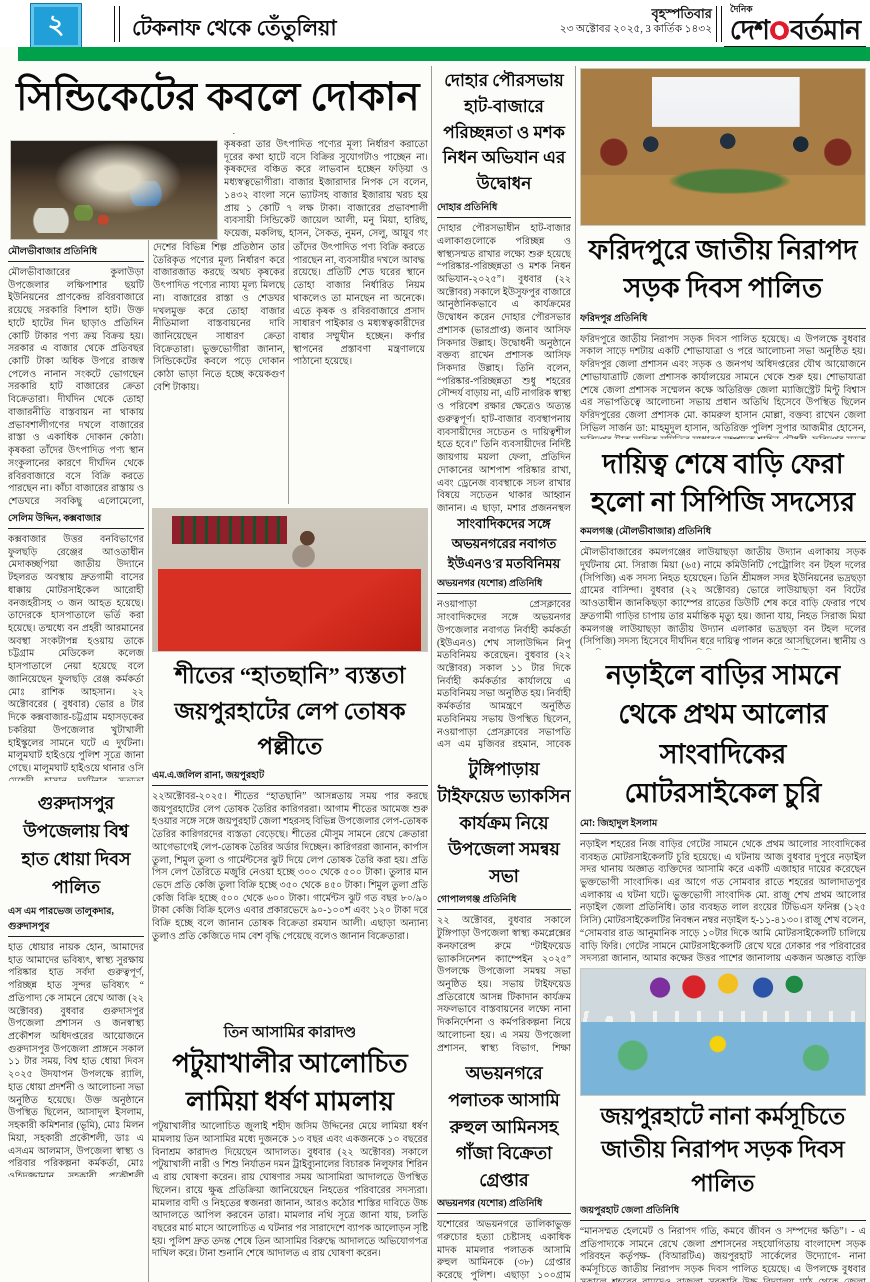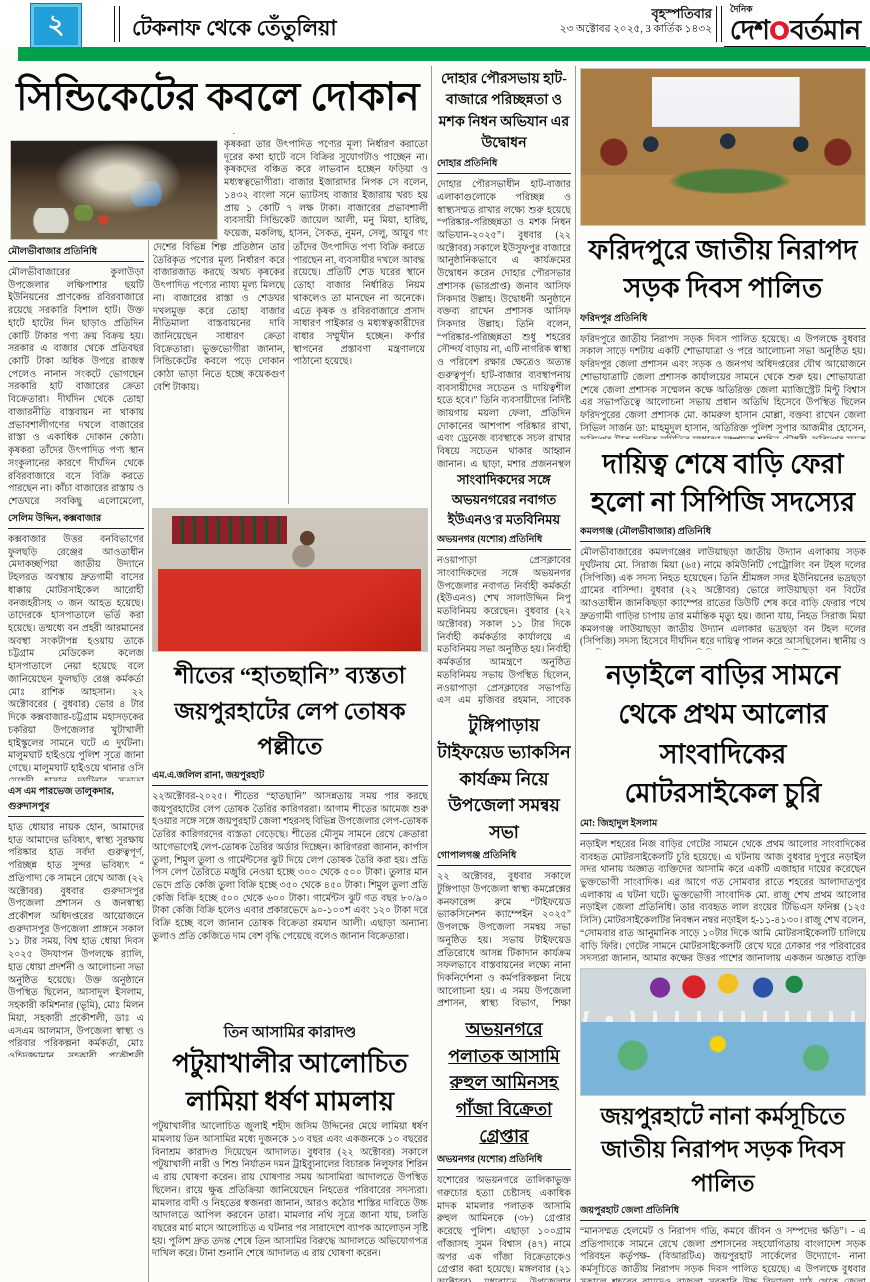--- a/index.html
+++ b/index.html
@@ -119,48 +119,49 @@
 
   <div class="photo photo-market" style="left:10px;top:140px;width:206px;height:98px;"></div>
 
   <div class="absblock body" style="left:224px;top:138px;width:204px;height:101px;">কৃষকরা তার উৎপাদিত পণ্যের মূল্য নির্ধারণ করাতো দূরের কথা হাটে বসে বিক্রির সুযোগটাও পাচ্ছেন না। কৃষকদের বঞ্চিত করে লাভবান হচ্ছেন ফড়িয়া ও মধ্যস্বত্বভোগীরা। বাজার ইজারাদার নিপক সে বলেন, ১৪৩২ বাংলা সনে ভ্যাটসহ বাজার ইজারায় খরচ হয় প্রায় ১ কোটি ৭ লক্ষ টাকা। বাজারের প্রভাবশালী ব্যবসায়ী সিন্ডিকেট জায়েল আলী, মনু মিয়া, হারিছ, ফয়েজ, মকলিছ, হাসন, সৈকত, নুমন, সেলু, আয়ুব গং বাজারে অস্থিতিশীল ও দখল বাণিজ্য করে ভিটা ক্রয়-বিক্রয়, একাধিক ভিটায় বাসনা পরিচালনাসহ রাস্তা দখল করে দোকান বসানোতে লিপ্ত রয়েছে। মহাজনদের পক্ষ থেকে প্রতিবাদ করলে সিন্ডিকেট করে বাজারের ঘুটি</div>
 
   <div class="absblock" style="left:8px;top:241px;width:136px;height:1041px;">
     <div class="byline">মৌলভীবাজার প্রতিনিধি</div>
     <div class="body" style="height:242px;">মৌলভীবাজারের কুলাউড়া উপজেলার লক্ষিপাশার ছয়টি ইউনিয়নের প্রাণকেন্দ্র রবিরবাজারে রয়েছে সরকারি বিশাল হাট। উক্ত হাটে হাটের দিন ছাড়াও প্রতিদিন কোটি টাকার পণ্য ক্রয় বিক্রয় হয়। সরকার এ বাজার থেকে প্রতিবছর কোটি টাকা অধিক উপরে রাজস্ব পেলেও নানান সংকটে ভোগছেন সরকারি হাট বাজারের ক্রেতা বিক্রেতারা। দীর্ঘদিন থেকে তোহা বাজারনীতি বাস্তবায়ন না থাকায় প্রভাবশালীগণের দখলে বাজারের রাস্তা ও একাধিক দোকান কোঠা। কৃষকরা তাঁদের উৎপাদিত পণ্য স্থান সংকুলানের কারণে দীর্ঘদিন থেকে রবিরবাজারে বসে বিক্রি করতে পারছেন না। কাঁচা বাজারের রাস্তায় ও শেডঘরে সবকিছু এলোমেলো, অবৈধভাবে দোকান ও জটলাজাত করলে হযবরল অবস্থায় পরিচালনা করছেন। অনেক দোকানি সরকারি নীতিমালা না মেনে পণ্য মজুদ করে ব্যবসা পরিচালনার কারণে সাধারণ গ্রামাঞ্চলের কৃষকরা</div>
     <div class="byline">সেলিম উদ্দিন, কক্সবাজার</div>
     <div class="body" style="height:248px;">কক্সবাজার উত্তর বনবিভাগের ফুলছড়ি রেঞ্জের আওতাধীন মেদাকচ্ছপিয়া জাতীয় উদ্যানে টহলরত অবস্থায় দ্রুতগামী বাসের ধাক্কায় মোটরসাইকেল আরোহী বনজহরীসহ ৩ জন আহত হয়েছে। তাদেরকে হাসপাতালে ভর্তি করা হয়েছে। তম্মধ্যে বন প্রহরী আরমানের অবস্থা সংকটাপন্ন হওয়ায় তাকে চট্টগ্রাম মেডিকেল কলেজ হাসপাতালে নেয়া হয়েছে বলে জানিয়েছেন ফুলছড়ি রেঞ্জ কর্মকর্তা মোঃ রাশিক আহসান। ২২ অক্টোবরের ( বুধবার) ভোর ৪ টার দিকে কক্সবাজার-চট্টগ্রাম মহাসড়কের চকরিয়া উপজেলার খুটাখালী হাইস্কুলের সামনে ঘটে এ দুর্ঘটনা। মালুমঘাট হাইওয়ে পুলিশ সূত্রে জানা গেছে। মালুমঘাট হাইওয়ে থানার ওসি মেহেদী হাসান দুর্ঘটনার সত্যতা নিশ্চিত করে বলেন, বন পাহারাদলের সদস্যদের বহনকারী মোটর সাইকেলকে পেছন থেকে বাসটি ধাক্কা দিলে এ দুর্ঘটনা ঘটে। আহতদের উদ্ধার করে হাসপাতালে প্রেরণ করেছি, বাসটি জব্দ করা হয়েছে, তবে চালক- হেলপার পলাতক এবং এ বিষয়ে আইনগত ব্যবস্থা প্রক্রিয়াধীন রয়েছে।</div>
+    <div class="headline" style="font-size:17.5px;line-height:1.6;margin:8px 0 2px 0;">গুরুদাসপুর উপজেলায় বিশ্ব হাত ধোয়া দিবস পালিত</div>
     <div class="byline">এস এম পারভেজ তালুকদার, গুরুদাসপুর</div>
     <div class="body" style="height:236px;">হাত ধোয়ার নায়ক হোন, আমাদের হাত আমাদের ভবিষ্যৎ, স্বাস্থ্য সুরক্ষায় পরিষ্কার হাত সর্বদা গুরুত্বপূর্ণ, পরিচ্ছন্ন হাত সুন্দর ভবিষ্যৎ “ প্রতিপাদ্য কে সামনে রেখে আজ (২২ অক্টোবর) বুধবার গুরুদাসপুর উপজেলা প্রশাসন ও জনস্বাস্থ্য প্রকৌশল অধিদপ্তরের আয়োজনে গুরুদাসপুর উপজেলা প্রাঙ্গনে সকাল ১১ টার সময়, বিশ্ব হাত ধোয়া দিবস ২০২৫ উদযাপন উপলক্ষে র‌্যালি, হাত ধোয়া প্রদর্শনী ও আলোচনা সভা অনুষ্ঠিত হয়েছে। উক্ত অনুষ্ঠানে উপস্থিত ছিলেন, আসাদুল ইসলাম, সহকারী কমিশনার (ভূমি), মোঃ মিলন মিয়া, সহকারী প্রকৌশলী, ডাঃ এ এসএম আলমাস, উপজেলা স্বাস্থ্য ও পরিবার পরিকল্পনা কর্মকর্তা, মোঃ ওহিদুজ্জামান, সহকারী প্রকৌশলী জনস্বাস্থ্য প্রকৌশল অধিদপ্তর। সেলিম আহমেদ, মাধ্যমিক শিক্ষা কর্মকর্তা, আমিনুর রশিদ, দুর্যোগ ও ব্যবস্থাপনা কর্মকর্তা, মোঃ রফিকুল ইসলাম, কৃষি কর্মকর্তা, মোঃ জাহের আলী, প্রাথমিক শিক্ষা কর্মকর্তা প্রমুখ সহ গুরুদাসপুর উপজেলা প্রশাসনের বিভিন্ন দপ্তরের কর্মকর্তা - কর্মচারী, শিক্ষক ও শিক্ষার্থী উপস্থিত ছিলেন।</div>
   </div>
 
   <div class="absblock body" style="left:153px;top:241px;width:132px;height:262px;">দেশের বিভিন্ন শিল্প প্রতিষ্ঠান তার তৈরিকৃত পণ্যের মূল্য নির্ধারণ করে বাজারজাত করছে অথচ কৃষকের উৎপাদিত পণ্যের ন্যায্য মূল্য মিলছে না। বাজারের রাস্তা ও শেডঘর দখলমুক্ত করে তোহা বাজার নীতিমালা বাস্তবায়নের দাবি জানিয়েছেন সাধারণ ক্রেতা বিক্রেতারা। ভুক্তভোগীরা জানান, সিন্ডিকেটের কবলে পড়ে দোকান কোঠা ভাড়া নিতে হচ্ছে কয়েকগুণ বেশি টাকায়।</div>
   <div class="absblock body" style="left:293px;top:241px;width:132px;height:262px;">তাঁদের উৎপাদিত পণ্য বিক্রি করতে পারছেন না, ব্যবসায়ীর দখলে আবদ্ধ রয়েছে। প্রতিটি শেড ঘরের স্থানে তোহা বাজার নির্ধারিত নিয়ম থাকলেও তা মানছেন না অনেকে। এতে কৃষক ও রবিরবাজারে প্রসাদ সাধারণ পাইকার ও মধ্যস্বত্বকারীদের বাধার সম্মুখীন হচ্ছেন। কর্ণার স্থাপনের প্রস্তাবণা মন্ত্রণালয়ে পাঠানো হয়েছে।</div>
 
   <div class="absblock" style="left:152px;top:508px;width:276px;height:774px;">
     <div class="photo photo-quilt" style="position:relative;left:0;top:0;width:274px;height:142px;"></div>
     <div class="headline" style="font-size:23px;line-height:1.55;margin-top:6px;">শীতের “হাতছানি” ব্যস্ততা জয়পুরহাটের লেপ তোষক পল্লীতে</div>
     <div class="byline">এম.এ.জলিল রানা, জয়পুরহাট</div>
     <div class="body" style="height:224px;">২২অক্টোবর-২০২৫। শীতের “হাতছানি” আসন্নতায় সময় পার করছে জয়পুরহাটের লেপ তোষক তৈরির কারিগররা। আগাম শীতের আমেজ শুরু হওয়ার সঙ্গে সঙ্গে জয়পুরহাট জেলা শহরসহ বিভিন্ন উপজেলার লেপ-তোষক তৈরির কারিগরদের ব্যস্ততা বেড়েছে। শীতের মৌসুম সামনে রেখে ক্রেতারা আগেভাগেই লেপ-তোষক তৈরির অর্ডার দিচ্ছেন। কারিগররা জানান, কার্পাস তুলা, শিমুল তুলা ও গার্মেন্টসের ঝুট দিয়ে লেপ তোষক তৈরি করা হয়। প্রতি পিস লেপ তৈরিতে মজুরি নেওয়া হচ্ছে ৩০০ থেকে ৫০০ টাকা। তুলার মান ভেদে প্রতি কেজি তুলা বিক্রি হচ্ছে ৩৫০ থেকে ৪৫০ টাকা। শিমুল তুলা প্রতি কেজি বিক্রি হচ্ছে ৫০০ থেকে ৬০০ টাকা। গার্মেন্টস ঝুট গত বছর ৮০/৯০ টাকা কেজি বিক্রি হলেও এবার প্রকারভেদে ৯০-১০০শ এবং ১২০ টাকা দরে বিক্রি হচ্ছে বলে জানান তোষক বিক্রেতা রমযান আলী। এছাড়া অন্যান্য তুলাও প্রতি কেজিতে দাম বেশ বৃদ্ধি পেয়েছে বলেও জানান বিক্রেতারা।</div>
     <div class="kicker" style="margin-top:6px;">তিন আসামির কারাদণ্ড</div>
     <div class="headline" style="font-size:26px;line-height:1.45;">পটুয়াখালীর আলোচিত লামিয়া ধর্ষণ মামলায়</div>
     <div class="body" style="height:160px;">পটুয়াখালীর আলোচিত জুলাই শহীদ জসিম উদ্দিনের মেয়ে লামিয়া ধর্ষণ মামলায় তিন আসামির মধ্যে দুজনকে ১৩ বছর এবং একজনকে ১০ বছরের বিনাশ্রম কারাদণ্ড দিয়েছেন আদালত। বুধবার (২২ অক্টোবর) সকালে পটুয়াখালী নারী ও শিশু নির্যাতন দমন ট্রাইব্যুনালের বিচারক নিলুফার শিরিন এ রায় ঘোষণা করেন। রায় ঘোষণার সময় আসামিরা আদালতে উপস্থিত ছিলেন। রায়ে ক্ষুব্ধ প্রতিক্রিয়া জানিয়েছেন নিহতের পরিবারের সদস্যরা। মামলার বাদী ও নিহতের স্বজনরা জানান, আরও কঠোর শাস্তির দাবিতে উচ্চ আদালতে আপিল করবেন তারা। মামলার নথি সূত্রে জানা যায়, চলতি বছরের মার্চ মাসে আলোচিত এ ঘটনার পর সারাদেশে ব্যাপক আলোড়ন সৃষ্টি হয়। পুলিশ দ্রুত তদন্ত শেষে তিন আসামির বিরুদ্ধে আদালতে অভিযোগপত্র দাখিল করে। টানা শুনানি শেষে আদালত এ রায় ঘোষণা করেন।</div>
   </div>
 
   <div class="absblock" style="left:437px;top:68px;width:134px;height:1214px;">
-    <div class="headline" style="font-size:14px;line-height:1.52;">দোহার পৌরসভায় হাট-বাজারে পরিচ্ছন্নতা ও মশক নিধন অভিযান এর উদ্বোধন</div>
+    <div class="headline" style="font-size:17px;line-height:1.52;">দোহার পৌরসভায় হাট-বাজারে পরিচ্ছন্নতা ও মশক নিধন অভিযান এর উদ্বোধন</div>
     <div class="byline">দোহার প্রতিনিধি</div>
     <div class="body" style="height:292px;">দোহার পৌরসভাধীন হাট-বাজার এলাকাগুলোকে পরিচ্ছন্ন ও স্বাস্থ্যসম্মত রাখার লক্ষ্যে শুরু হয়েছে “পরিষ্কার-পরিচ্ছন্নতা ও মশক নিধন অভিযান-২০২৫”। বুধবার (২২ অক্টোবর) সকালে ইউসুফপুর বাজারে আনুষ্ঠানিকভাবে এ কার্যক্রমের উদ্বোধন করেন দোহার পৌরসভার প্রশাসক (ভারপ্রাপ্ত) জনাব আসিফ সিকদার উল্লাহ। উদ্বোধনী অনুষ্ঠানে বক্তব্য রাখেন প্রশাসক আসিফ সিকদার উল্লাহ। তিনি বলেন, “পরিষ্কার-পরিচ্ছন্নতা শুধু শহরের সৌন্দর্য বাড়ায় না, এটি নাগরিক স্বাস্থ্য ও পরিবেশ রক্ষার ক্ষেত্রেও অত্যন্ত গুরুত্বপূর্ণ। হাট-বাজার ব্যবস্থাপনায় ব্যবসায়ীদের সচেতন ও দায়িত্বশীল হতে হবে।” তিনি ব্যবসায়ীদের নির্দিষ্ট জায়গায় ময়লা ফেলা, প্রতিদিন দোকানের আশপাশ পরিষ্কার রাখা, এবং ড্রেনেজ ব্যবস্থাকে সচল রাখার বিষয়ে সচেতন থাকার আহ্বান জানান। এ ছাড়া, মশার প্রজননস্থল ধ্বংস ও নিয়মিত জীবাণুনাশক ছিটানোর ওপর জোর দেন রাস্তা খালি রেখে দোকানপাট বসা ও বাজার কমিটি গঠনের উপর জোরারোপ করেন। অনুষ্ঠানে আরও উপস্থিত ছিলেন দোহার পৌরসভার নির্বাহী ইঞ্জিনিয়ার এম এম মামুনুর রশীদ ও সহকারী ইঞ্জিনিয়ার মো. শরিফুল ইসলাম। নির্বাহী ইঞ্জিনিয়ার এম এম মামুনুর রশীদ বলেন, “পরিষ্কার-পরিচ্ছন্ন পরিবেশ শুধু সরকারি উদ্যোগে সম্ভব নয়, জনগণের অংশগ্রহণ ছাড়া এটি টেকসই হবে না। সবাই মিলে মশক নিয়ন্ত্রণ ও বর্জ্য ব্যবস্থাপনায় এগিয়ে আসতে হবে।” সহকারী ইঞ্জিনিয়ার মো. শরিফুল ইসলাম বলেন, “হাট-বাজারে যেন কোনো পানির জমা না থাকে, সে বিষয়ে ব্যবসায়ী ও দোকানিদের সচেতন থাকতে হবে। নিয়মিত পরিষ্কার অভিযান চলবে।” ইউসুফপুর বাজারে এ কর্মসূচিতে স্থানীয় ব্যবসায়ী, বাজার কমিটির সদস্য, সাধারণ জনসাধারণ এবং পৌরসভার সেবাকর্মীরা স্বতঃস্ফূর্তভাবে অংশগ্রহণ করেন। সকালে বাজার পরিচ্ছন্নকরণ, ময়লা অপসারণ, জীবাণুনাশক ও মশানাশক স্প্রে এবং জনসচেতনতামূলক প্রচারণা পরিচালিত হয়। পৌর প্রশাসন সূত্রে জানা গেছে, দোহার পৌরসভার আওতাধীন অন্যান্য হাট-বাজারেও পর্যায়ক্রমে এ অভিযান পরিচালিত হবে।</div>
     <div class="headline" style="font-size:13px;line-height:1.52;margin-top:0;">সাংবাদিকদের সঙ্গে অভয়নগরের নবাগত ইউএনও'র মতবিনিময়</div>
     <div class="byline">অভয়নগর (যশোর) প্রতিনিধি</div>
     <div class="body" style="height:150px;">নওয়াপাড়া প্রেসক্লাবের সাংবাদিকদের সঙ্গে অভয়নগর উপজেলার নবাগত নির্বাহী কর্মকর্তা (ইউএনও) শেখ সালাউদ্দিন নিপু মতবিনিময় করেছেন। বুধবার (২২ অক্টোবর) সকাল ১১ টার দিকে নির্বাহী কর্মকর্তার কার্যালয়ে এ মতবিনিময় সভা অনুষ্ঠিত হয়। নির্বাহী কর্মকর্তার আমন্ত্রণে অনুষ্ঠিত মতবিনিময় সভায় উপস্থিত ছিলেন, নওয়াপাড়া প্রেসক্লাবের সভাপতি এস এম মুজিবর রহমান, সাবেক সভাপতি ও নির্বাহী সদস্য গজরব ইসলাম মল্লিক, সাধারণ সম্পাদক (ভারপ্রাপ্ত) আশরাফ হোসেন প্রিন্স, সাবেক যুগ্ম সাধারণ সম্পাদক এস জেড মাসুদ তাজ, কোষাধ্যক্ষ মল্লিক খলিলুর রহমান, দপ্তর সম্পাদক শাহিন আহমেদ, ক্রীড়া সম্পাদক এম এম আলাউদ্দিন, সাহিত্য ও প্রকাশনা সম্পাদক জাকির হোসেন হৃদয়, আইসিটি সম্পাদক তানিম আহমেদ ইমন, সদস্য গাজী রেজাউল করিম, আনিসুর রহমান ফারাজী, তাওহিদ হাসান উসামা, রাজু রানি প্রমুখ।</div>
     <div class="headline" style="font-size:17.5px;line-height:1.52;margin-top:8px;">টুঙ্গিপাড়ায় টাইফয়েড ভ্যাকসিন কার্যক্রম নিয়ে উপজেলা সমন্বয় সভা</div>
     <div class="byline">গোপালগঞ্জ প্রতিনিধি</div>
     <div class="body" style="height:138px;">২২ অক্টোবর, বুধবার সকালে টুঙ্গিপাড়া উপজেলা স্বাস্থ্য কমপ্লেক্সের কনফারেন্স রুমে “টাইফয়েড ভ্যাকসিনেশন ক্যাম্পেইন ২০২৫” উপলক্ষে উপজেলা সমন্বয় সভা অনুষ্ঠিত হয়। সভায় টাইফয়েড প্রতিরোধে আসন্ন টিকাদান কার্যক্রম সফলভাবে বাস্তবায়নের লক্ষ্যে নানা দিকনির্দেশনা ও কর্মপরিকল্পনা নিয়ে আলোচনা হয়। এ সময় উপজেলা প্রশাসন, স্বাস্থ্য বিভাগ, শিক্ষা প্রতিষ্ঠানের প্রতিনিধি ও বিভিন্ন সংস্থার কর্মকর্তারা উপস্থিত ছিলেন। এই কর্মসূচি বাস্তবায়নে সহযোগিতা করছে স্বাস্থ্য অধিদপ্তর, চমএএ, এভার, সিএমএইচড এবং বিশ্ব স্বাস্থ্য সংস্থা। সভায় উপজেলা নির্বাহী কর্মকর্তা ফারজানা আক্তার বলেন, টাইফয়েড একটি প্রাণঘাতী ব্যাকটেরিয়াজনিত রোগ, যা টিকাদানের মাধ্যমে সহজেই প্রতিরোধ করা সম্ভব। তিনি জনগণকে নির্ধারিত সময়ে টিকা গ্রহণে অংশ নেওয়ার আহ্বান জানান। আরো বক্তব্য রাখেন উপজেলা পরিবার পরিকল্পনা কর্মকর্তা ডাঃ তানভীর আহমেদ।</div>
-    <div class="headline" style="font-size:17.5px;line-height:1.52;margin-top:8px;text-decoration:underline;">অভয়নগরে পলাতক আসামি রুহুল আমিনসহ গাঁজা বিক্রেতা গ্রেপ্তার</div>
+    <div class="headline" style="font-size:17.5px;line-height:1.52;margin-top:8px;">অভয়নগরে পলাতক আসামি রুহুল আমিনসহ গাঁজা বিক্রেতা গ্রেপ্তার</div>
     <div class="byline">অভয়নগর (যশোর) প্রতিনিধি</div>
     <div class="body" style="height:170px;">যশোরের অভয়নগরে তালিকাভুক্ত গরুচোর হত্যা চেষ্টাসহ একাধিক মাদক মামলার পলাতক আসামি রুহুল আমিনকে (৩৮) গ্রেপ্তার করেছে পুলিশ। এছাড়া ১০০গ্রাম গাঁজাসহ সুমন বিশ্বাস (৪৭) নামে অপর এক গাঁজা বিক্রেতাকেও গ্রেপ্তার করা হয়েছে। মঙ্গলবার (২১ অক্টোবর) মধ্যরাতে উপজেলার নওয়াপাড়া রেলস্টেশন এলাকা থেকে রুহুল আমিনকে এবং শ্রীধরপুর ইউনিয়নের শংকরপাশা গ্রাম থেকে সুমন বিশ্বাসকে আটক করা হয়। বুধবার (২২ অক্টোবর) দুপুরে বিষয়টি নিশ্চিত করেন, অভয়নগর থানার ভারপ্রাপ্ত কর্মকর্তা (ওসি) কে এম রবিউল ইসলাম। আটক রুহুল আমিন নওয়াপাড়া রেলস্টেশন সংলগ্ন বৌবাজার এলাকার মৃত ইব্রাহিম ওরফে খলিল কসাইয়ের ছেলে। অপর আসামি সুমন বিশ্বাস শংকরপাশা গ্রামের বিশ্বাসপাড়ার মৃত আবুল হাসান বিশ্বাসের ছেলে। পুলিশ জানায়, আটক রুহুল আমিনের বিরুদ্ধে হত্যা চেষ্টা, মাদকসহ ৬টি মামলা রয়েছে। এছাড়া তার বিরুদ্ধে অভয়নগরের আলোচিত ব্যবসায়ী শাহনেওয়াজ কবির টিপুর গাড়ের কথা ৪ কোটি টাকা চাঁদাবাজিরও মামলা রয়েছে। বৌবাজার এলাকাবাসী জানায়, বর্তমান সময়ের মাদক সম্রাট রুহুল আমিনকে গ্রেপ্তার করায় এলাকায় শান্তির বাতাস বয়েছে। তার ও তার বাহিনীর অত্যাচারে সাধারণ মানুষ অতিষ্ঠ ছিল।</div>
   </div>
 
   <div class="absblock" style="left:580px;top:68px;width:286px;height:1214px;">
     <div class="photo photo-meeting" style="position:relative;width:284px;height:156px;"></div>
     <div class="headline" style="font-size:27px;line-height:1.42;margin-top:5px;">ফরিদপুরে জাতীয় নিরাপদ সড়ক দিবস পালিত</div>
     <div class="byline">ফরিদপুর প্রতিনিধি</div>
     <div class="body" style="height:106px;font-size:9.5px;">ফরিদপুরে জাতীয় নিরাপদ সড়ক দিবস পালিত হয়েছে। এ উপলক্ষে বুধবার সকাল সাড়ে দশটায় একটি শোভাযাত্রা ও পরে আলোচনা সভা অনুষ্ঠিত হয়। ফরিদপুর জেলা প্রশাসন এবং সড়ক ও জনপথ অধিদপ্তরের যৌথ আয়োজনে শোভাযাত্রাটি জেলা প্রশাসক কার্যালয়ের সামনে থেকে শুরু হয়। শোভাযাত্রা শেষে জেলা প্রশাসক সম্মেলন কক্ষে অতিরিক্ত জেলা ম্যাজিস্ট্রেট মিন্টু বিশ্বাস এর সভাপতিত্বে আলোচনা সভায় প্রধান অতিথি হিসেবে উপস্থিত ছিলেন ফরিদপুরের জেলা প্রশাসক মো. কামরুল হাসান মোল্লা, বক্তব্য রাখেন জেলা সিভিল সার্জন ডা: মাহমুদুল হাসান, অতিরিক্ত পুলিশ সুপার আজমীর হোসেন, ফরিদপুর ট্রাক মালিক সমিতির সাধারণ সম্পাদক শাহিন চৌধুরী, ফরিদপুর সড়ক ও জনপথ বিভাগের নির্বাহী প্রকৌশলী খালেদ সাইফুল্লাহ সরদার। এ সময় বিভিন্ন সরকারি বেসরকারি প্রতিষ্ঠানের কর্মকর্তারা, বিভিন্ন স্কুলের শিক্ষার্থীবৃন্দ উপস্থিত ছিলেন। আলোচনা সভায় মহাসড়কে স্পীড ব্রেকারের সাইন না থাকা, কিশোর বয়সী ছেলেদের অতিরিক্ত গতিতে মোটরসাইকেল চালানো, মহাসড়কে থ্রি হুইলার চলাচল, রাস্তার পাশে বাজার জায়গায় হাটবাজার অবস্থান এবং জন সচেতনতার অভাবকে সড়ক দুর্ঘটনার কারণ হিসেবে উল্লেখ করা হয়। সড়ক দুর্ঘটনা রোধে ট্রাফিক আইন সম্পর্কে সচেতনতা বৃদ্ধি, মহাসড়কে থ্রি হুইলার চলাচল নিষিদ্ধ করা এবং ফুটপাত দখলমুক্ত করার পরামর্শ দেওয়া হয়। এবং এ ব্যাপারে সর্বস্তরের জনগণকে একসাথে এগিয়ে আসার আহ্বান করা হয়।</div>
     <div class="headline" style="font-size:27px;line-height:1.42;margin-top:6px;">দায়িত্ব শেষে বাড়ি ফেরা হলো না সিপিজি সদস্যের</div>

